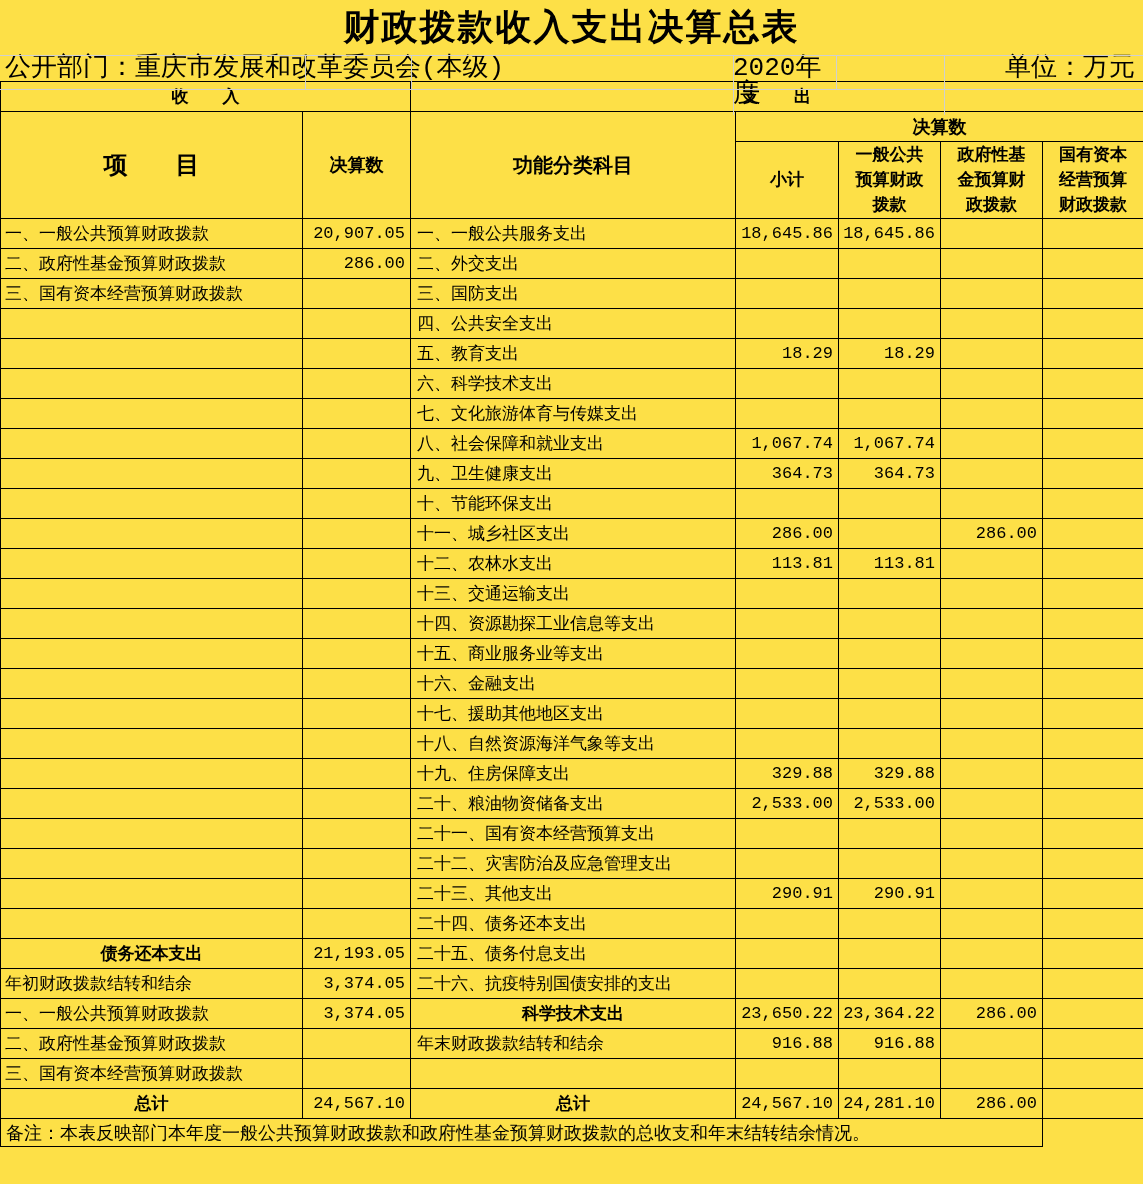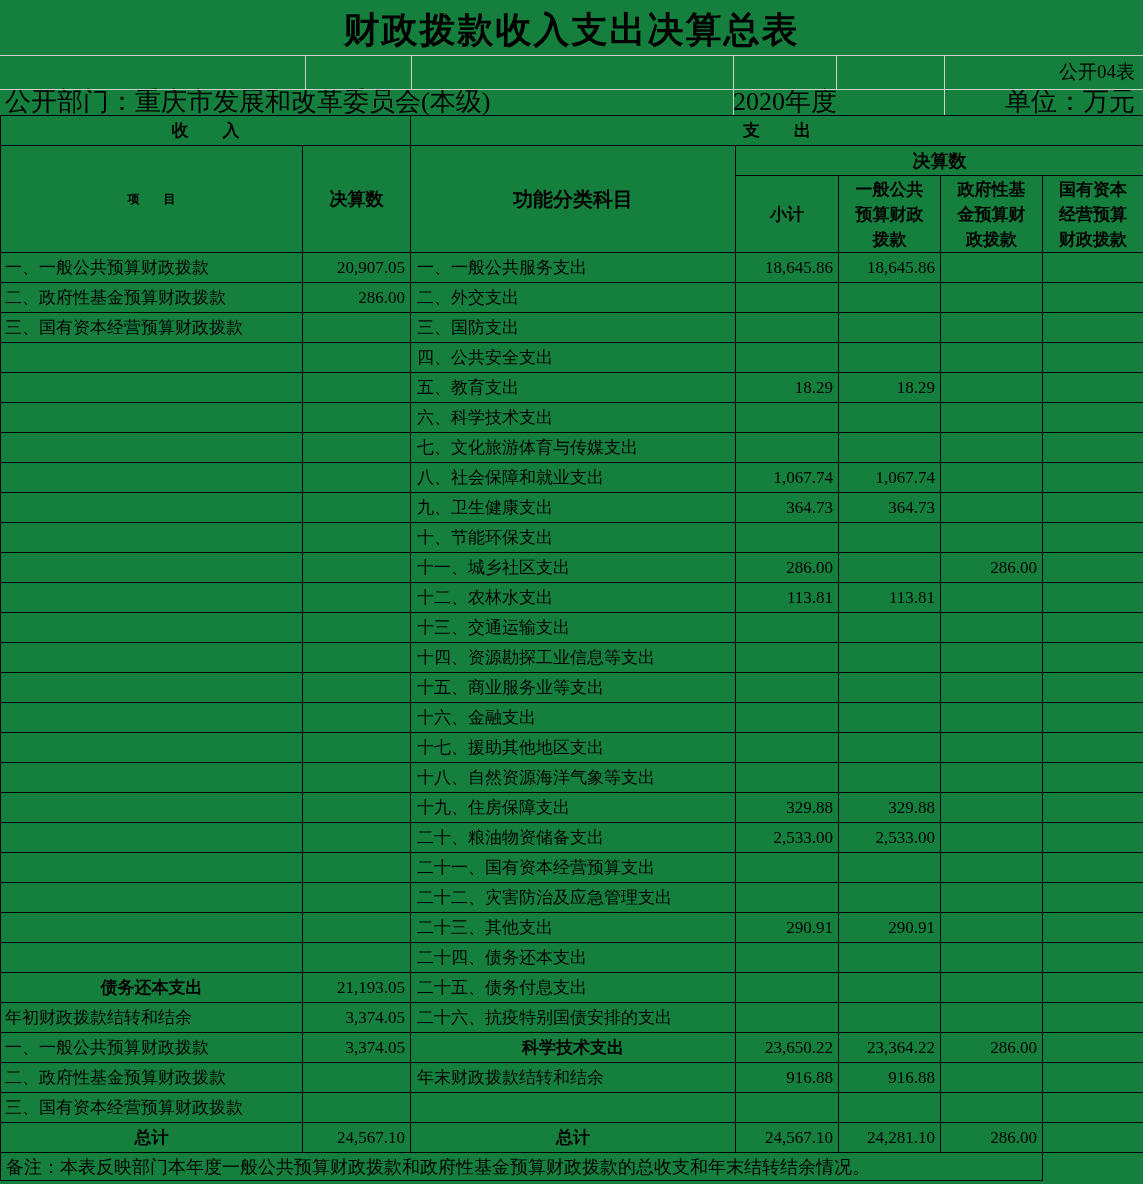--- a/index.html
+++ b/index.html
@@ -1,23 +1,23 @@
 <!DOCTYPE html>
 <html><head>
 <meta charset="utf-8">
 <style>
   * { box-sizing: border-box; }
   html, body { margin: 0; padding: 0; background: #fff; }
   .page {
     position: relative;
     width: 1143px;
     height: 1184px;
-    background: #15803d;
+    background: #fde047;
     color: #000;
-    font-family: Liberation Serif, serif;
+    font-family: Liberation Mono, monospace;
     overflow: hidden;
   }
   .title {
     height: 55px;
     padding-top: 6px;
     text-align: center;
     font-size: 36px;
     font-weight: bold;
     letter-spacing: 2px;
     line-height: 48px;
@@ -67,21 +67,20 @@
   .note-cell { font-size: 18px !important; padding-left: 5px !important; }
   .blank-cell { border: none !important; }
 </style>
 </head>
 <body>
 
 <div class="page">
 
   <div class="title">财政拨款收入支出决算总表</div>
 
-  <div class="meta1">公开04表</div>
 
   <div class="meta2">
     <span class="dept">公开部门：重庆市发展和改革委员会(本级)</span>
     <span class="year">2020年度</span>
     <span class="unit">单位：万元</span>
   </div>
 
   <div class="gl" style="left:0; top:55px; width:1143px; height:1px;"></div>
   <div class="gl" style="left:0; top:89px; width:1143px; height:1px;"></div>
   <div class="gl" style="left:305px; top:55px; width:1px; height:34px;"></div>
@@ -99,21 +98,21 @@
         <col style="width:102px">
         <col style="width:102px">
         <col style="width:101px">
     </colgroup>
     <tbody>
       <tr class="r-section h-top">
         <td colspan="2" class="hdr">收　　入</td>
         <td colspan="5" class="hdr">支　　出</td>
       </tr>
       <tr class="r-final">
-        <td rowspan="2" class="hdr" style="font-size:12px">项　　目</td>
+        <td rowspan="2" class="hdr" style="font-size:24px">项　　目</td>
         <td rowspan="2" class="hdr" style="font-size:18px">决算数</td>
         <td rowspan="2" class="hdr" style="font-size:20px">功能分类科目</td>
         <td colspan="4" class="hdr" style="font-size:18px">决算数</td>
       </tr>
       <tr class="r-subhdr">
         <td class="hdr h-sub">小计</td>
         <td class="hdr h-sub">一般公共
 预算财政
 拨款</td>
         <td class="hdr h-sub">政府性基

